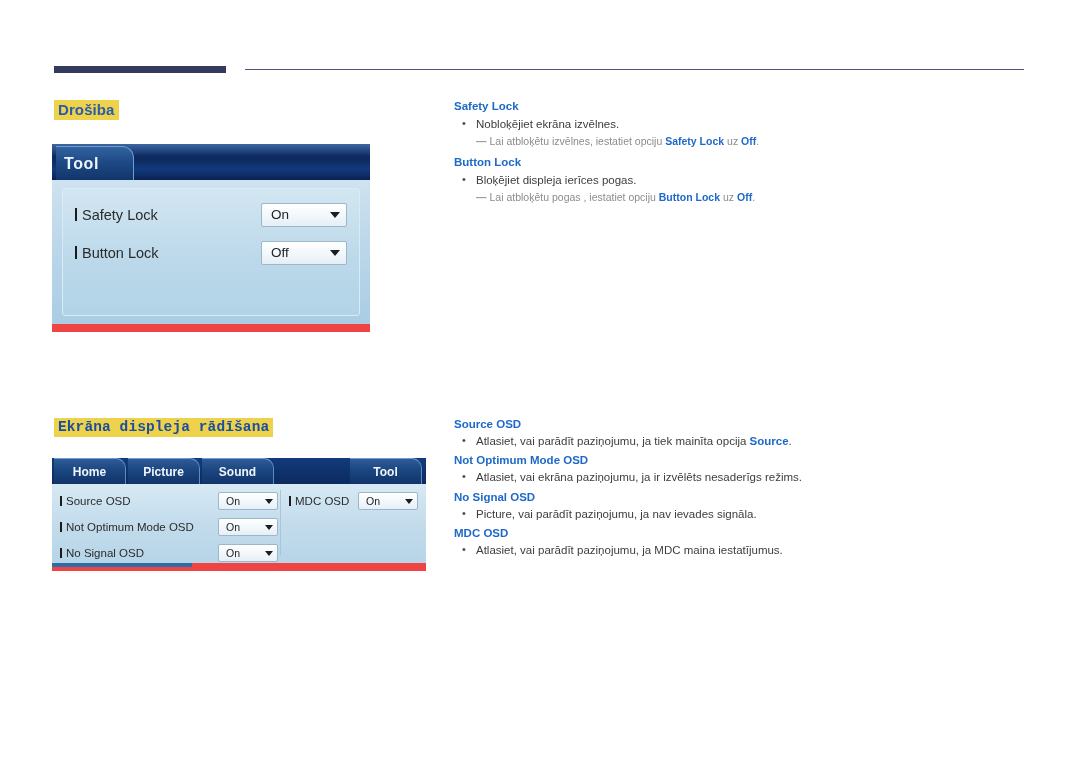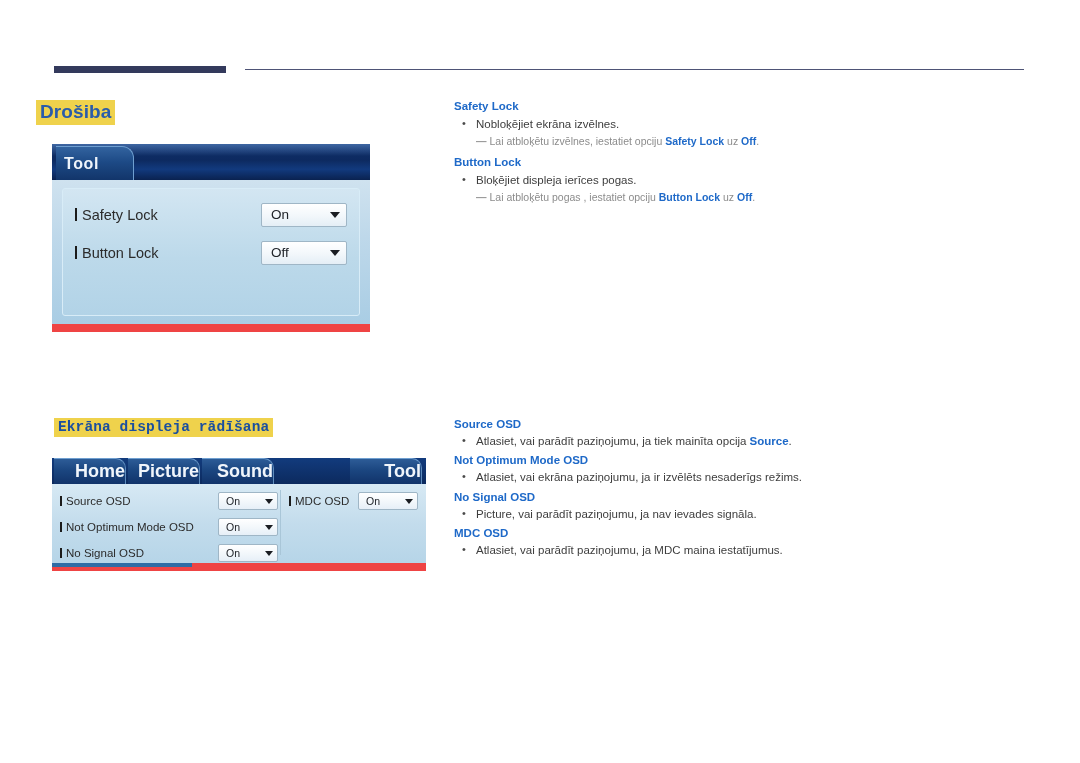--- a/index.html
+++ b/index.html
@@ -27,21 +27,21 @@
   
   .sec-head {
     position: absolute;
     background: #efd24c;
     color: #2a5caa;
     font-weight: bold;
     letter-spacing: .1px;
     padding: 1px 4px 2px 4px;
     white-space: nowrap;
   }
-  #head-security { left: 36px; top: 100px; font-size: 19px; }
+  #head-security { left: 54px; top: 100px; font-size: 15px; }
   #head-osd { left: 54px; top: 418px; font-size: 14.5px; color:#1a4fa0;font-family:Liberation Mono, monospace; }
 
   
   .osd {
     position: absolute;
     background: #0b2a5e;
     border-bottom: 8px solid #ef4444;
   }
 
   
@@ -124,22 +124,22 @@
   #panel-system { left: 52px; top: 458px; width: 374px; height: 113px; }
   .osd-tabs {
     display: flex; height: 26px;
     background: linear-gradient(180deg,#123b7d 0%, #0c2a5e 100%);
     padding-left: 2px;
   }
   .tab {
     width: 72px; height: 26px;
     border-radius: 0 10px 0 0;
     margin-right: 2px;
-    display: flex; align-items: center; justify-content: flex-end;
-    font-size: 18px; font-weight: bold;
+    display: flex; align-items: center; justify-content: center;
+    font-size: 12px; font-weight: bold;
     color: #f0f5fb;
     background: linear-gradient(180deg,#2d5c97 0%, #1b4680 45%, #11336a 100%);
     border-top: 1px solid #6f9fd0;
     border-right: 1px solid #5e8cbd;
   }
   .tab.active {
     background: linear-gradient(180deg,#ffffff 0%, #f1f6fa 50%, #e3edf5 100%);
     color: #14305c;
     border-top: 1px solid #ffffff;
     margin-top: 44px;

